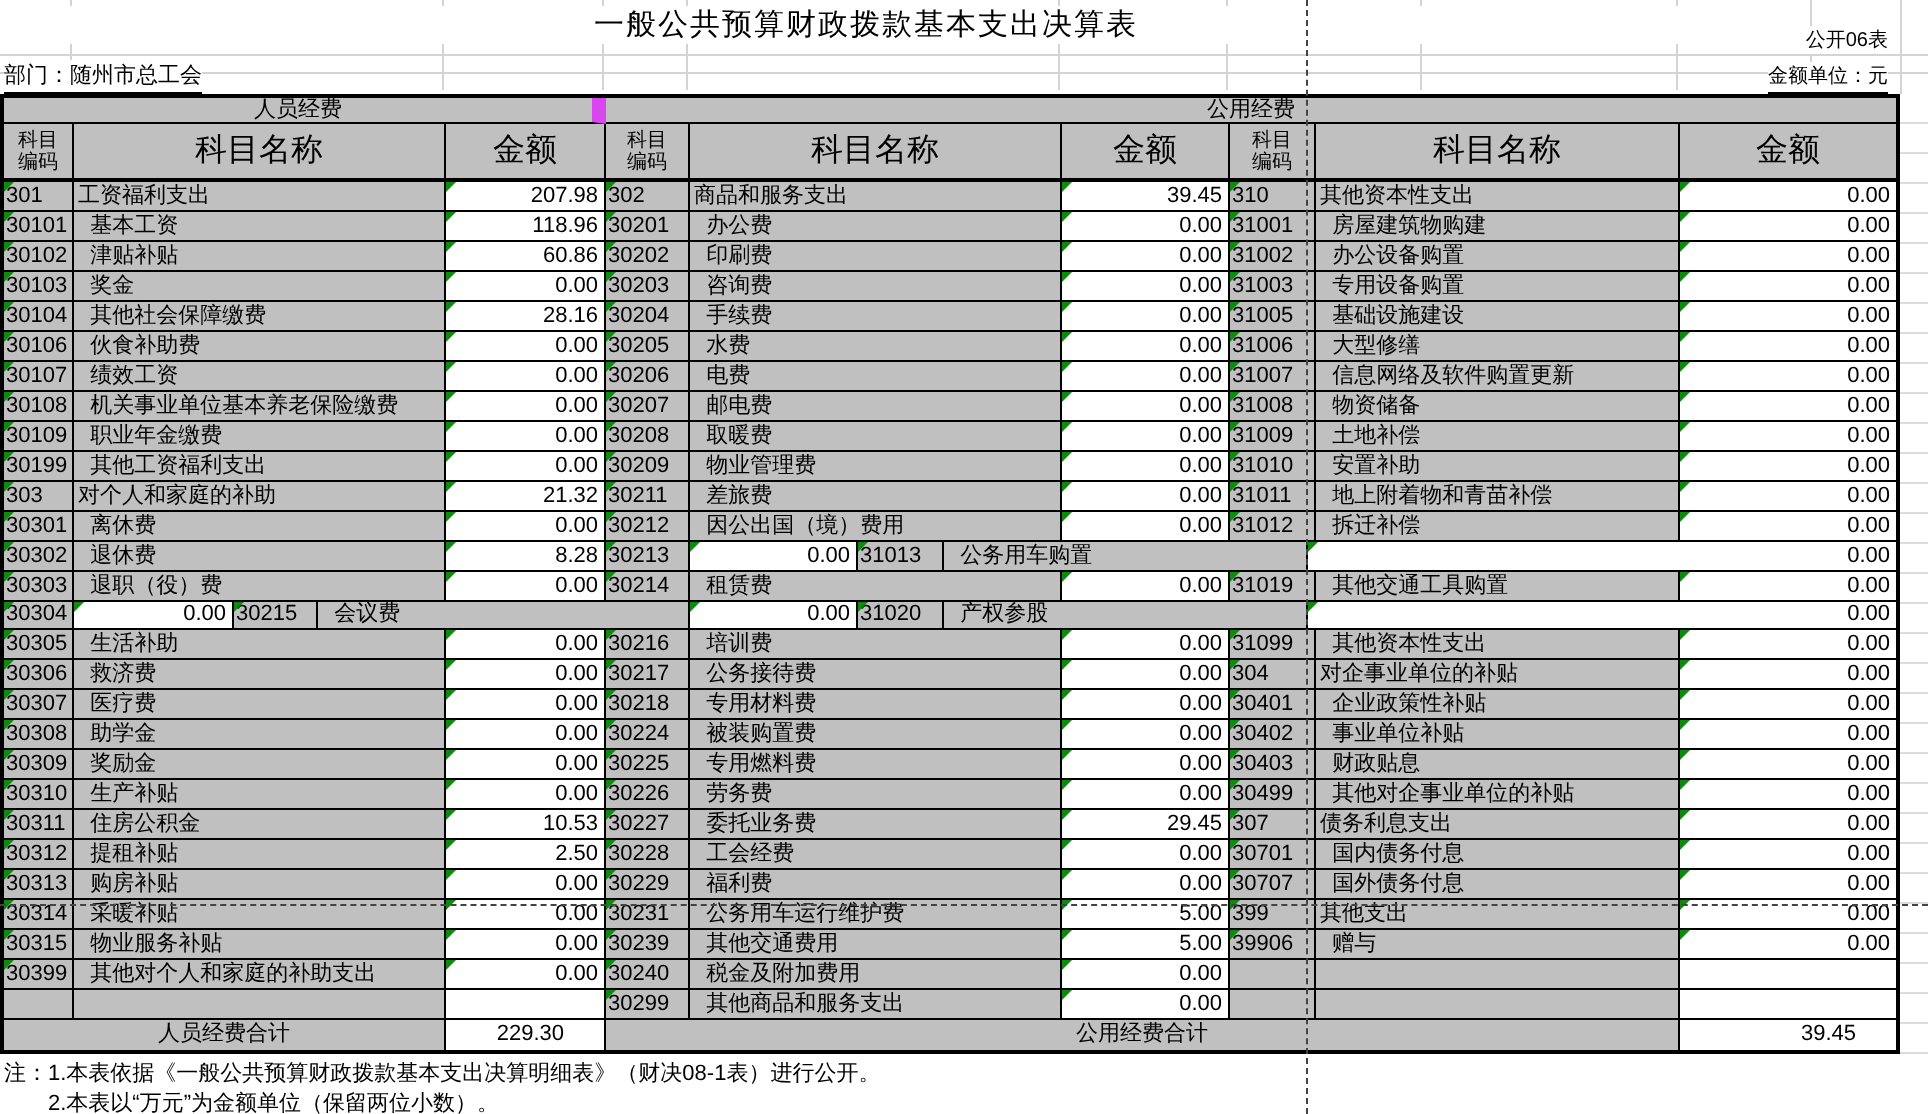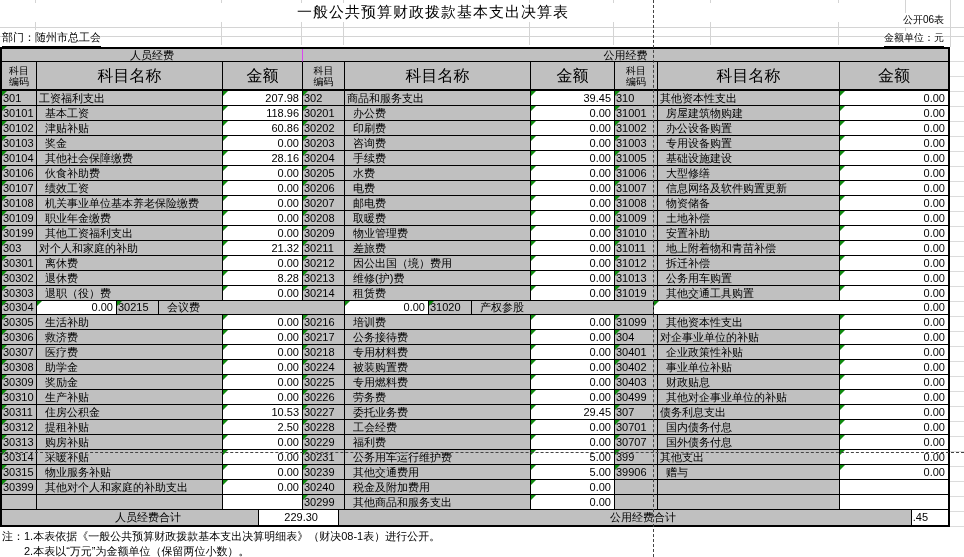--- a/index.html
+++ b/index.html
@@ -10,21 +10,21 @@
   
   .toptext{position:absolute;z-index:2;background:#fff;white-space:nowrap;}
   .title{left:0;top:3px;width:866px;text-align:center;font-size:15px;letter-spacing:1px;}
   .sheetno{top:13px;right:20px;font-size:10px;}
   .dept{top:30px;left:2px;font-size:11px;border-bottom:1px solid #000;padding-bottom:1px;}
   .unit{top:31px;right:20px;font-size:10px;border-bottom:1px solid #000;padding-bottom:1px;}
   
   .xtable{position:absolute;left:0;top:47px;width:950px;height:480px;box-sizing:border-box;
           border:2px solid #000;background:#c0c0c0;z-index:1;display:flex;flex-direction:column;}
   .grow{height:13px;display:flex;}
-  .gcell{box-sizing:border-box;border-right:1px solid #d946ef;border-bottom:1px solid #000;
+  .gcell{box-sizing:border-box;border-right:7px solid #d946ef;border-bottom:1px solid #000;
          background:#c0c0c0;font-size:11px;line-height:12px;text-align:center;overflow:hidden;}
   .gp1{width:301px;} .gp2{flex:1;}
   .hrow{height:29px;display:flex;}
   .hcell{box-sizing:border-box;border-right:1px solid #000;border-bottom:2px solid #000;
          background:#c0c0c0;font-size:10px;line-height:11px;display:flex;align-items:center;
          justify-content:center;text-align:center;overflow:hidden;}
   .hcell .wrap2{display:inline-block;width:22px;word-break:break-all;}
   .hname{font-size:16px;}
   .tbody{flex:1;display:grid;grid-template-rows:repeat(28,1fr);}
   .trow{display:flex;text-align:right;}
@@ -32,21 +32,21 @@
         font-size:11px;line-height:12px;overflow:hidden;position:relative;
         display:flex;align-items:center;}
   .code{background:#c0c0c0;padding-left:1px;}
   .name{background:#c0c0c0;padding-left:2px;white-space:pre;}
   .amt{background:#ffffff;justify-content:flex-end;padding-right:3px;}
   .tri::after{content:"";position:absolute;left:0;top:0;width:0;height:0;
               border-top:5px solid #0e8a0e;border-right:5px solid transparent;}
   .totrow{height:15px;display:flex;}
   .tcell{box-sizing:border-box;border-right:1px solid #000;border-bottom:none;
          font-size:11px;line-height:13px;display:flex;align-items:center;overflow:hidden;}
-  .tlabel{background:#c0c0c0;justify-content:center;margin-left:36px;}
+  .tlabel{background:#c0c0c0;justify-content:center;}
   .tval{background:#fff;justify-content:flex-end;padding-right:20px;}
   .t1{width:221px;} .t2{width:80px;} .t3{width:537px;} .t4{flex:1;}
   .wc1{width:35px;} .wc2{width:186px;} .wc3{width:80px;}
   .wc4{width:42px;} .wc5{width:186px;} .wc6{width:84px;}
   .wc7{width:43px;} .wc8{width:182px;} .wc9{flex:1;}
   .grow>:last-child,.hrow>:last-child,.trow>:last-child,.totrow>:last-child{border-right:none;}
   
   .rmargin{position:absolute;left:950px;top:47px;width:14px;height:480px;z-index:0;
            background:repeating-linear-gradient(to bottom,#ffffff 0 14px,#dcdcdc 14px 15px);}
   
@@ -235,21 +235,20 @@
           <div class="cell amt wc6 tri">0.00</div>
           <div class="cell code wc7 tri">31012</div>
           <div class="cell name wc8">  拆迁补偿</div>
           <div class="cell amt wc9 tri">0.00</div>
         </div>
         <div class="trow">
           <div class="cell code wc1 tri">30302</div>
           <div class="cell name wc2">  退休费</div>
           <div class="cell amt wc3 tri">8.28</div>
           <div class="cell code wc4 tri">30213</div>
-          <div class="cell name wc5">  维修(护)费</div>
           <div class="cell amt wc6 tri">0.00</div>
           <div class="cell code wc7 tri">31013</div>
           <div class="cell name wc8">  公务用车购置</div>
           <div class="cell amt wc9 tri">0.00</div>
         </div>
         <div class="trow">
           <div class="cell code wc1 tri">30303</div>
           <div class="cell name wc2">  退职（役）费</div>
           <div class="cell amt wc3 tri">0.00</div>
           <div class="cell code wc4 tri">30214</div>

